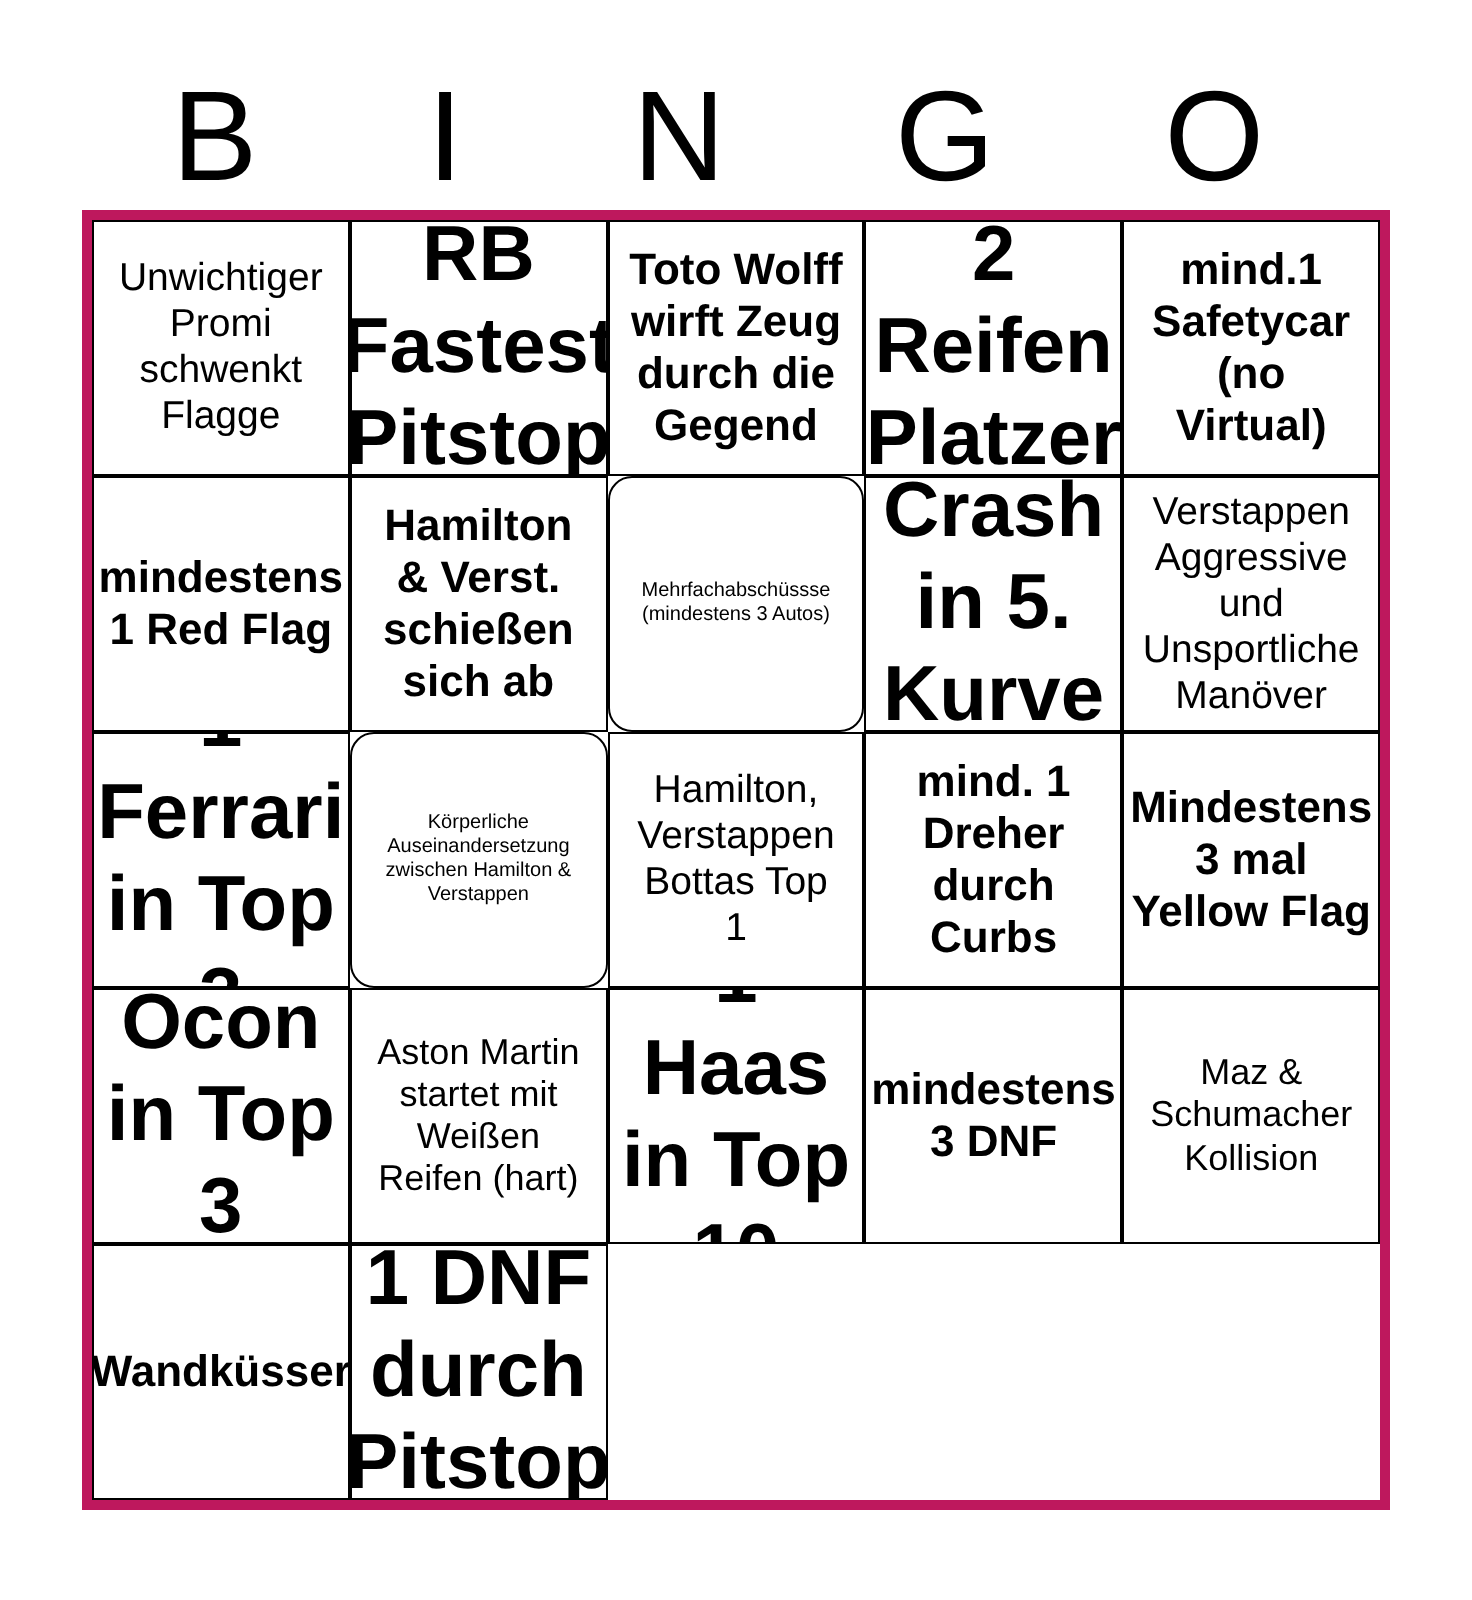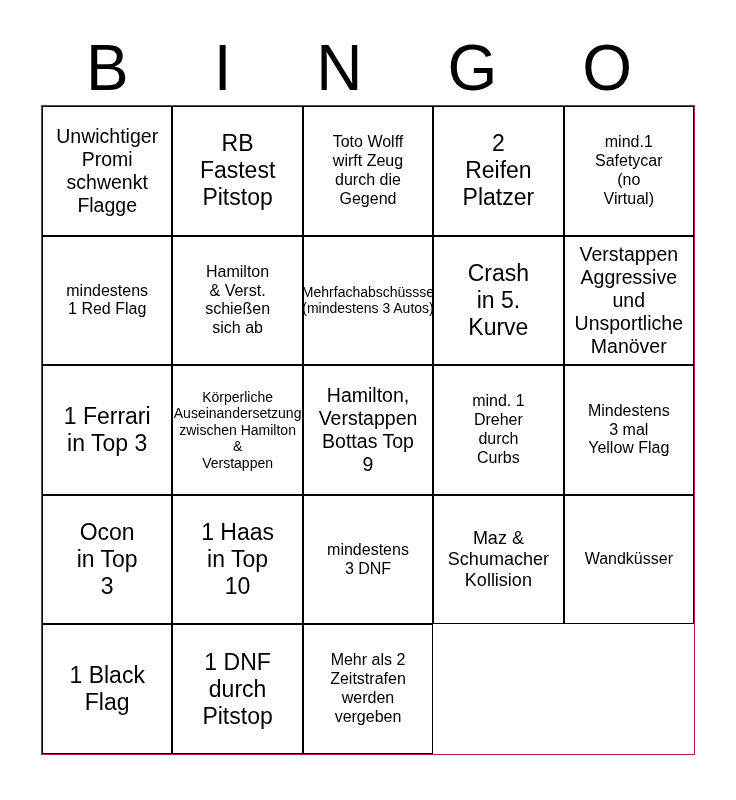--- a/index.html
+++ b/index.html
@@ -29,41 +29,41 @@
   }
   .board {
     position: absolute;
     left: 41px;
     top: 105px;
     width: 654px;
     height: 650px;
     display: grid;
     grid-template-columns: repeat(5, 1fr);
     grid-template-rows: repeat(5, 1fr);
-    border: 1px solid #be185d;
+    border: 5px solid #be185d;
     box-sizing: border-box;
     background: #ffffff;
   }
   .cell {
     border: 1px solid #000000;
     box-sizing: border-box;
     display: flex;
     align-items: center;
     justify-content: center;
     text-align: center;
     white-space: pre-line;
     padding: 2px 4px;
     line-height: 1.18;
     overflow: hidden;
   }
-  .xl { font-size: 23px; }
-  .lg { font-size: 16px; }
+  .xl { font-size: 39px; font-weight: bold; }
+  .lg { font-size: 22px; font-weight: bold; }
   .md { font-size: 19.5px; }
   .sm { font-size: 18px; }
-  .xs { font-size: 14px; }
+  .xs { font-size: 10px; border-radius: 12px; }
 </style>
 </head>
 <body>
 
 <div class="page">
 
   <div class="title">
     <span>B</span>
     <span>I</span>
     <span>N</span>
@@ -110,46 +110,44 @@
 
     <div class="cell xl">1 Ferrari
 in Top 3</div>
     <div class="cell xs">Körperliche
 Auseinandersetzung
 zwischen Hamilton &amp;
 Verstappen</div>
     <div class="cell md">Hamilton,
 Verstappen
 Bottas Top
-9</div>
+1</div>
     <div class="cell lg">mind. 1
 Dreher
 durch
 Curbs</div>
     <div class="cell lg">Mindestens
 3 mal
 Yellow Flag</div>
 
     <div class="cell xl">Ocon
 in Top
 3</div>
+    <div class="cell sm">Aston Martin
+startet mit
+Weißen
+Reifen (hart)</div>
     <div class="cell xl">1 Haas
 in Top
 10</div>
     <div class="cell lg">mindestens
 3 DNF</div>
     <div class="cell sm">Maz &amp;
 Schumacher
 Kollision</div>
 
     <div class="cell lg">Wandküsser</div>
-    <div class="cell xl">1 Black
-Flag</div>
     <div class="cell xl">1 DNF
 durch
 Pitstop</div>
-    <div class="cell lg">Mehr als 2
-Zeitstrafen
-werden
-vergeben</div>
   </div>
 
 </div>
 
 </body></html>

